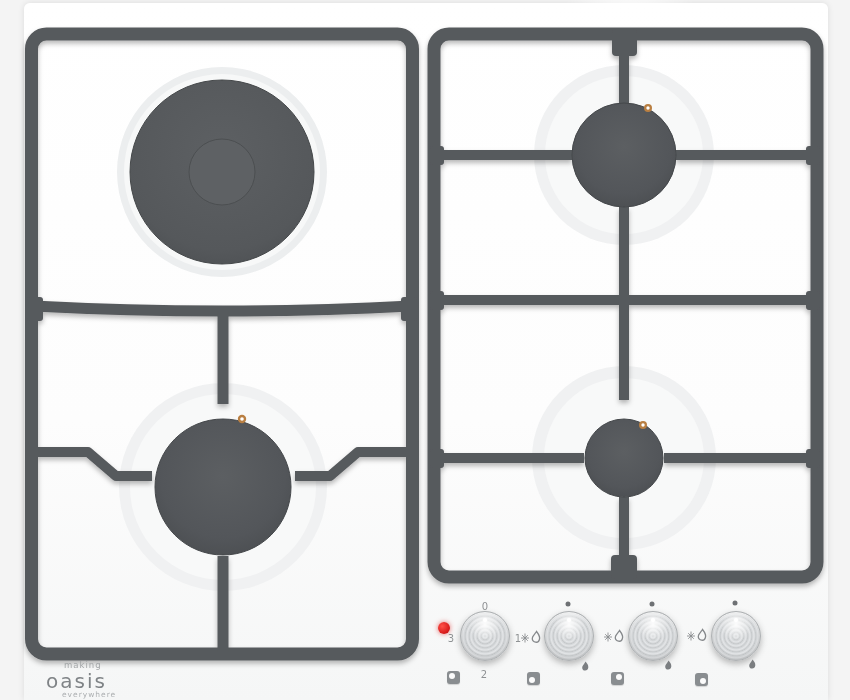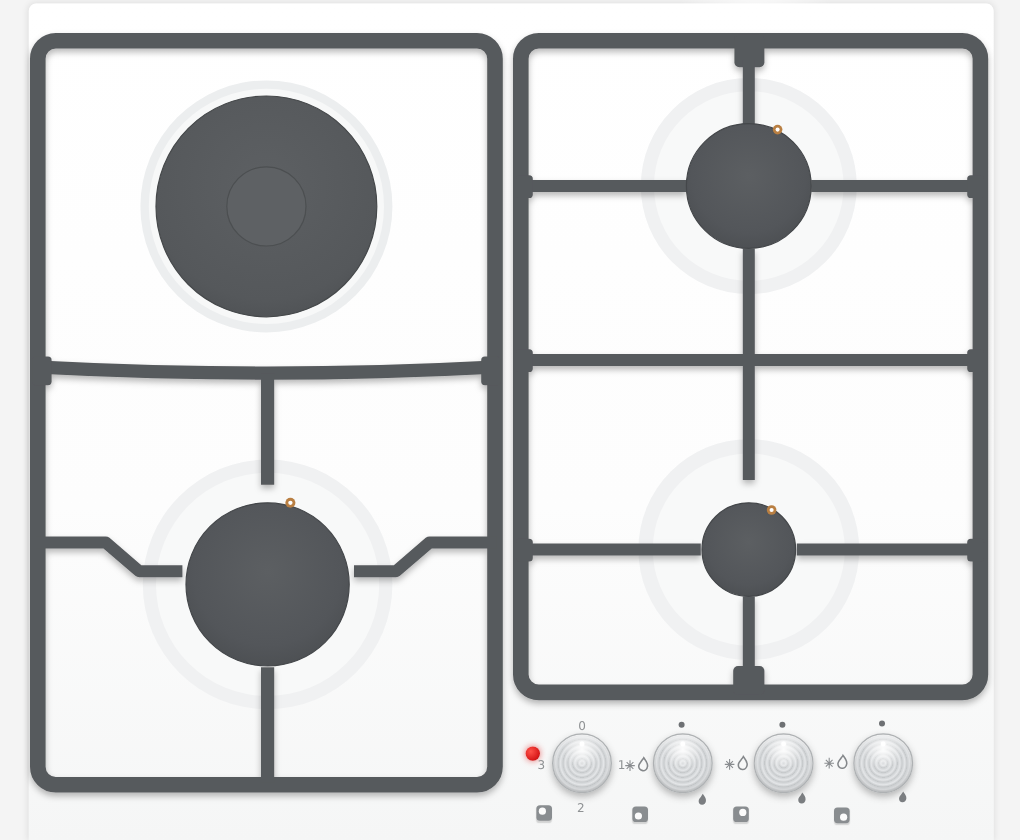--- a/index.html
+++ b/index.html
@@ -198,13 +198,18 @@
   <div class="posicon" style="left:527px;top:672px">
     <span class="posdot" style="left:2px;top:5px"></span>
     </div>
   <div class="posicon" style="left:611px;top:672px">
     <span class="posdot" style="left:5px;top:2px"></span>
     </div>
   <div class="posicon" style="left:695px;top:673px">
     <span class="posdot" style="left:5px;top:5px"></span>
     </div>
 
+  <div class="logo">
+    <div class="logo-making">making</div>
+    <div class="logo-name">oasis</div>
+    <div class="logo-tagline">everywhere</div>
+  </div>
 </div>
 
 </body></html>

